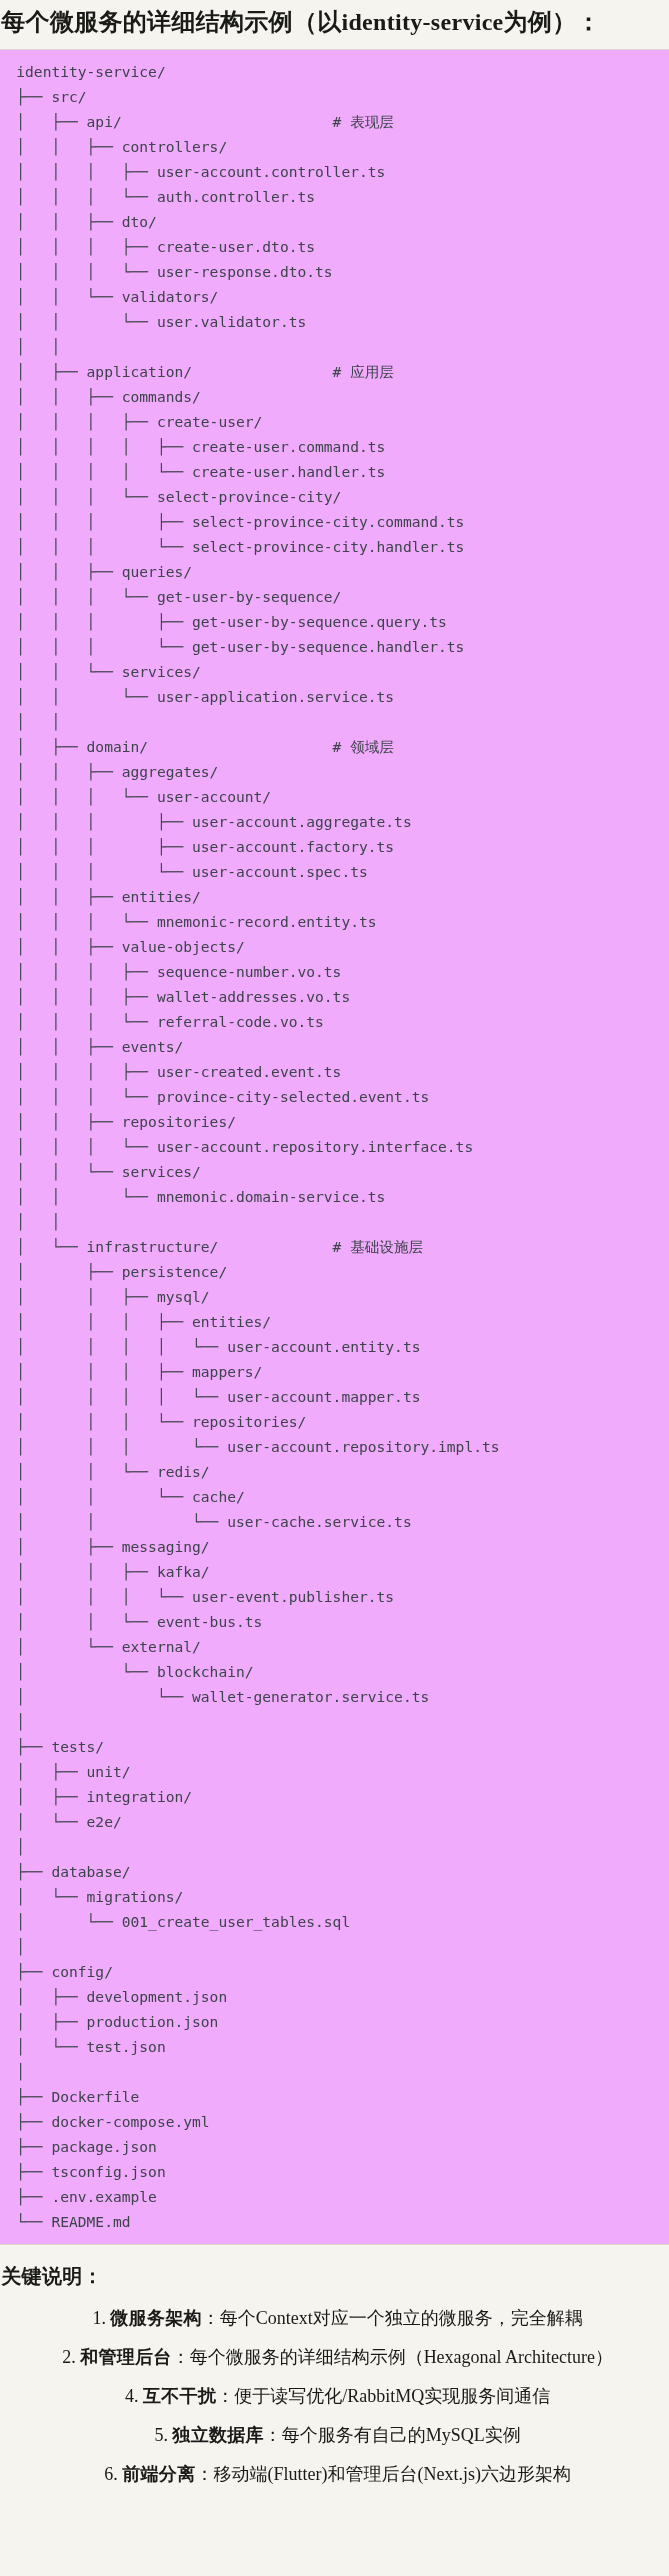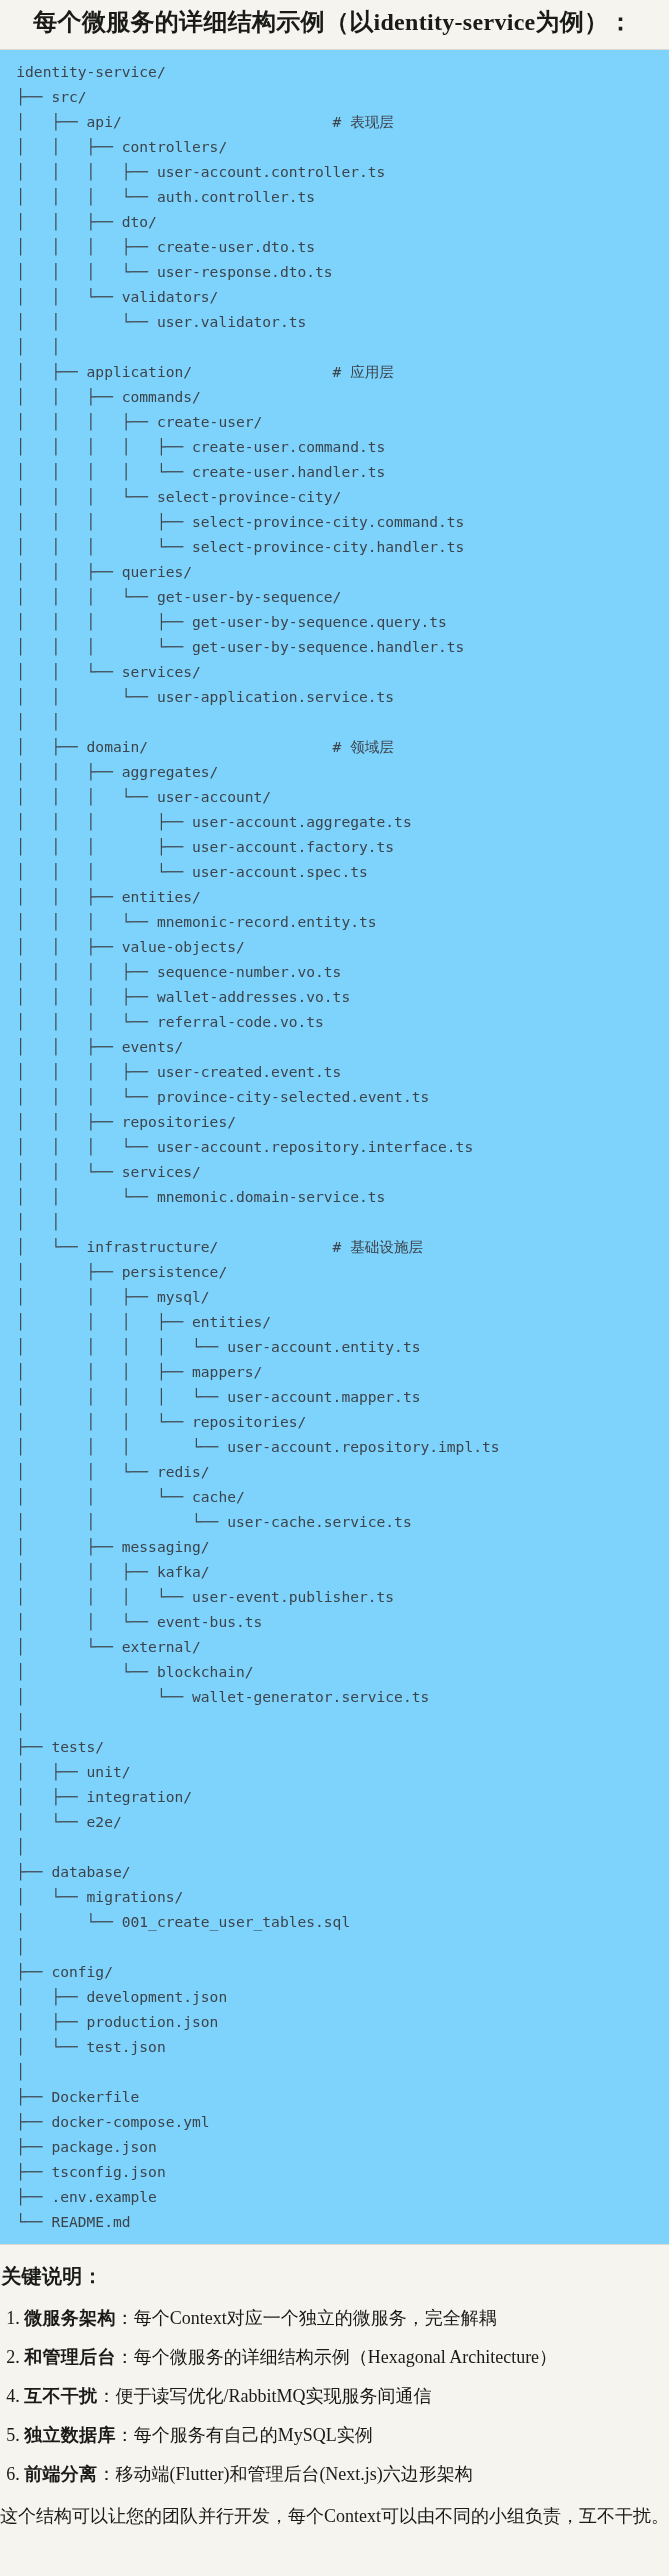--- a/index.html
+++ b/index.html
@@ -12,25 +12,24 @@
     color: #1a1a18;
     font-family: "Liberation Serif", serif;
     overflow-x: hidden;
   }
   .page-title {
     font-size: 24px;
     line-height: 1.18;
     font-weight: 700;
     margin: 8.1px 0 0 1.3px;
     letter-spacing: 0.3px;
-    padding-left: 32px;
   }
   .code-block {
     margin-top: 12.5px;
-    background: #7dd3fc;
+    background: #f0abfc;
     border-top: 0.6px solid #ddd9d2;
     border-bottom: 0.6px solid #ddd9d2;
     padding: 9.4px 5px 9.4px 16.3px;
     overflow: hidden;
   }
   .file-tree {
     font-family: "DejaVu Sans Mono", monospace;
     font-size: 14.6px;
     line-height: 25px;
     color: #3d434a;
@@ -42,20 +41,21 @@
     line-height: 1.15;
     font-weight: 700;
     margin: 20.6px 0 18px 1.3px;
     letter-spacing: 0.3px;
   }
   .key-points { list-style: none; }
   .kp-item {
     font-size: 18px;
     line-height: 24px;
     margin: 0 0 15px 6.3px;
+    text-align: center;
   }
   .kp-item .num {
     display: inline-block;
     margin-right: 4.4px;
   }
   .kp-item strong {
     font-weight: 700;
     letter-spacing: 0.3px;
   }
   .closing {
@@ -174,16 +174,15 @@
       <span class="num">4.</span><strong>互不干扰</strong><span>：</span><span>便于读写优化/RabbitMQ实现服务间通信</span>
     </li>
     <li class="kp-item">
       <span class="num">5.</span><strong>独立数据库</strong><span>：</span><span>每个服务有自己的MySQL实例</span>
     </li>
     <li class="kp-item">
       <span class="num">6.</span><strong>前端分离</strong><span>：</span><span>移动端(Flutter)和管理后台(Next.js)六边形架构</span>
     </li>
   </ol>
 
-  <p class="closing">这个结构可以让您的团队并行开发，每个Context可以由不同的小组负责，互不干扰。</p>
 
 </main>
 
 
 </body></html>

